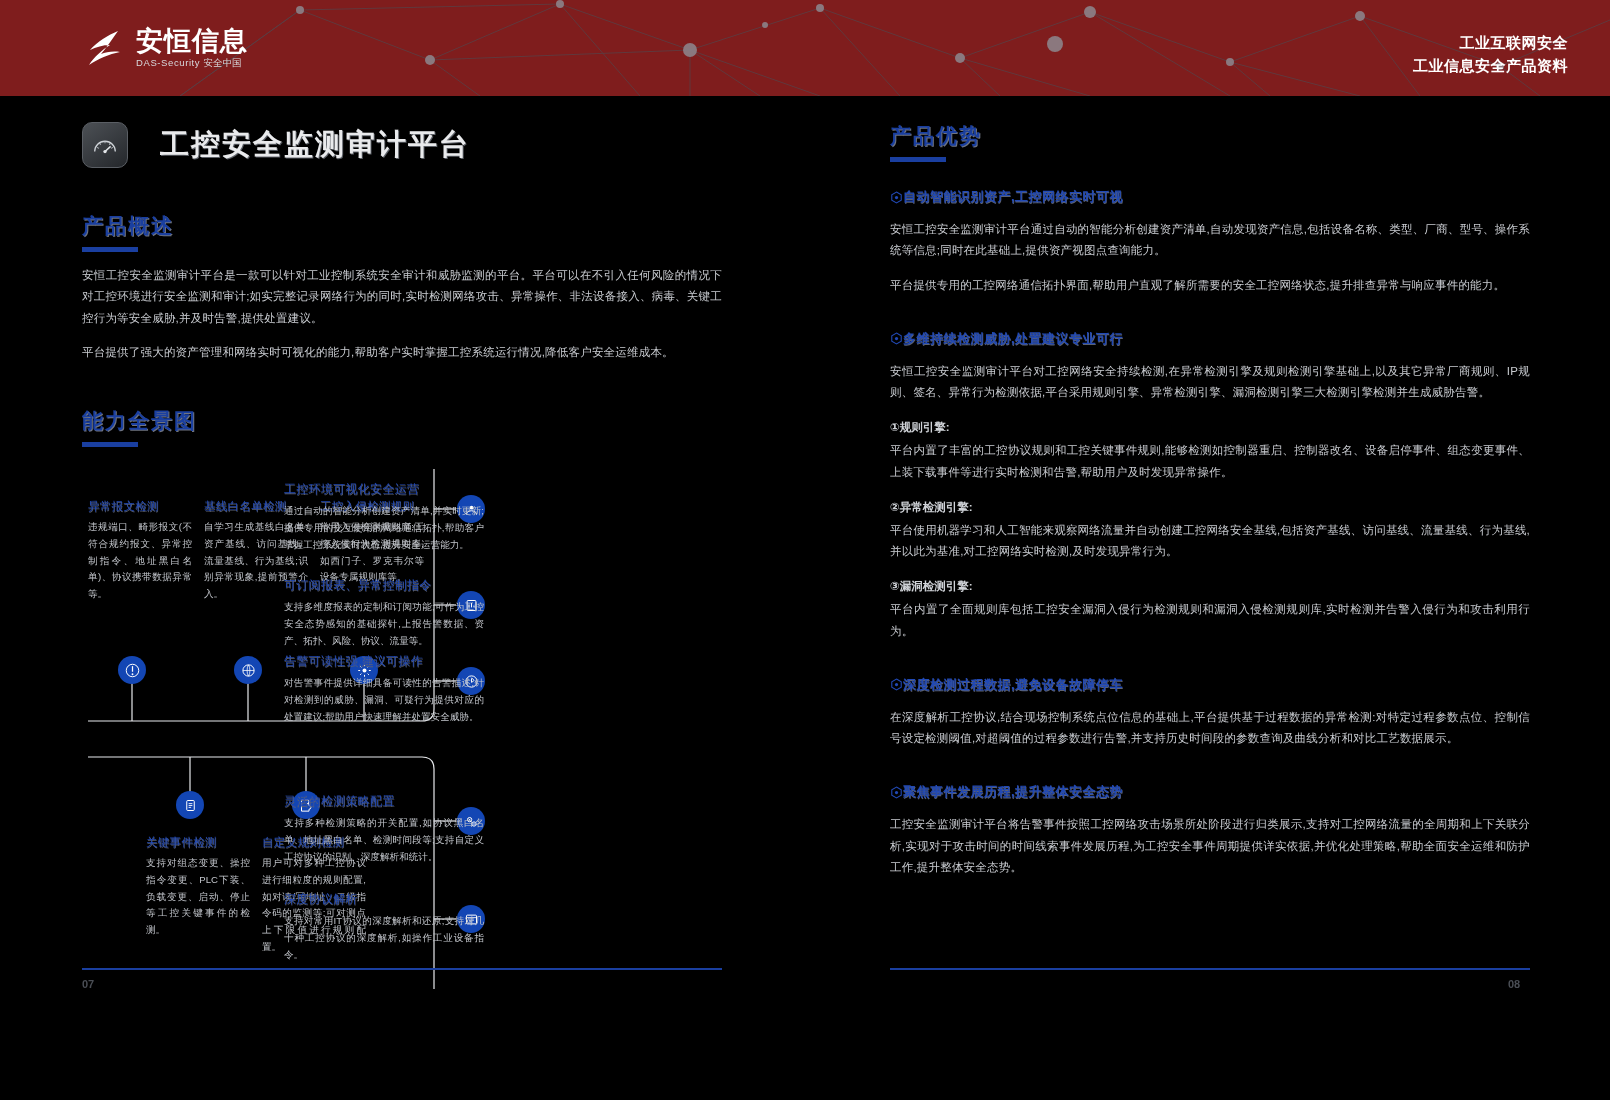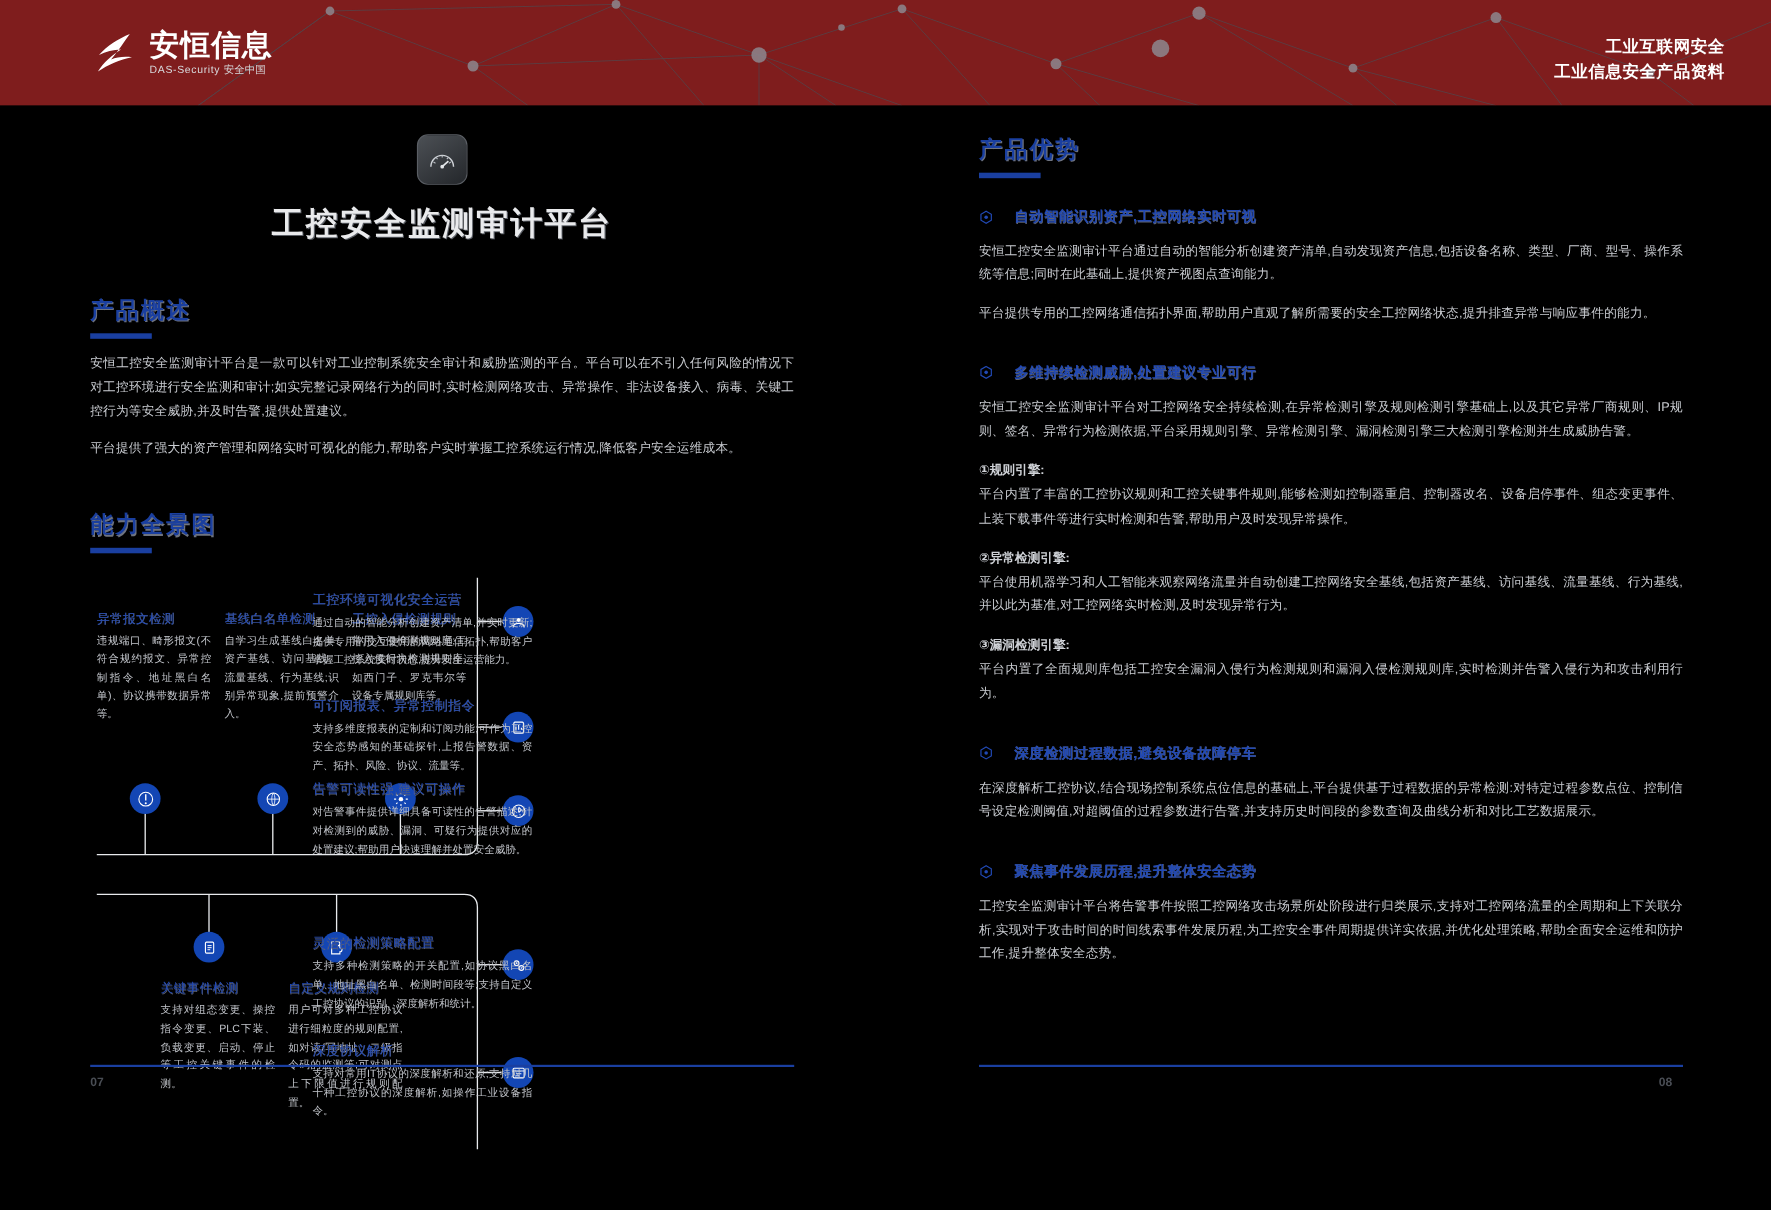--- a/index.html
+++ b/index.html
@@ -48,23 +48,22 @@
   
   .body-area {
     position: absolute; left: 0; top: 96px;
     width: 1610px; height: 1004px; background: #000;
   }
   .col-left  { position: absolute; left: 82px;  top: 0; width: 640px; }
   .col-right { position: absolute; left: 890px; top: 0; width: 640px; }
 
   
   .prod-title {
-    display: flex; align-items: center; gap: 16px;
+    display: flex; align-items: center; gap: 32px;
     margin-top: 26px;
-    flex-direction: column;
   }
   .prod-icon {
     width: 46px; height: 46px; border-radius: 10px;
     background: linear-gradient(145deg,#4c5055,#24272b);
     border: 1px solid #5a5e64;
     display: flex; align-items: center; justify-content: center;
   }
   .prod-name {
     font-size: 29px; font-weight: bold;
     color: #e9eaec; letter-spacing: 2px;
@@ -111,21 +110,21 @@
     text-align: justify;
   }
 
   
   .rblock { position: absolute; left: 202px; width: 200px; }
   .rblock .cap-h { font-size: 12px; }
 
   
   .adv { margin-top: 26px; }
   .adv-h {
-    display: flex; align-items: center; gap: 19px;
+    display: flex; align-items: center; gap: 0;
     color: #2149b5; font-size: 13px; font-weight: bold;
     letter-spacing: .5px; text-shadow: .5px .5px 0 #5d6270;
   }
   .adv-h svg { width: 13px; height: 13px; flex: none; }
   .sub-h {
     color: #cfd2d7; font-size: 11.5px; font-weight: bold;
     margin-top: 17px;
   }
 
   

